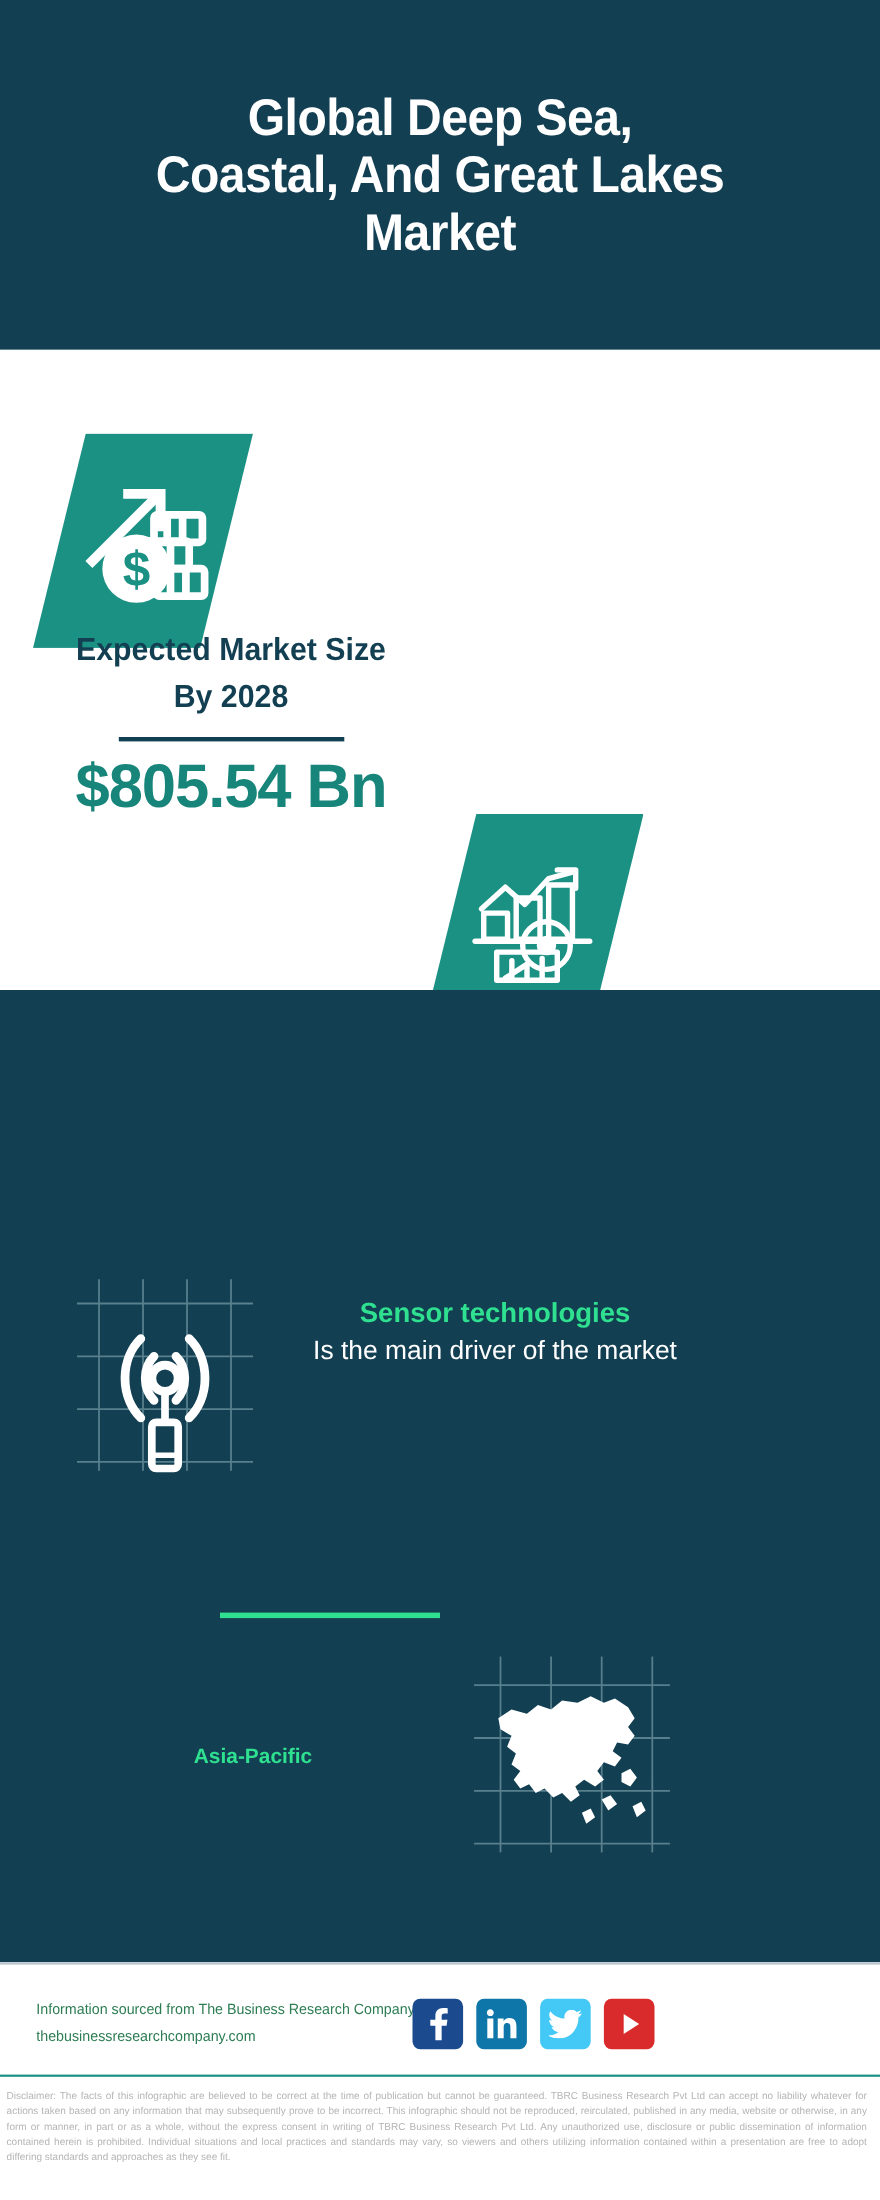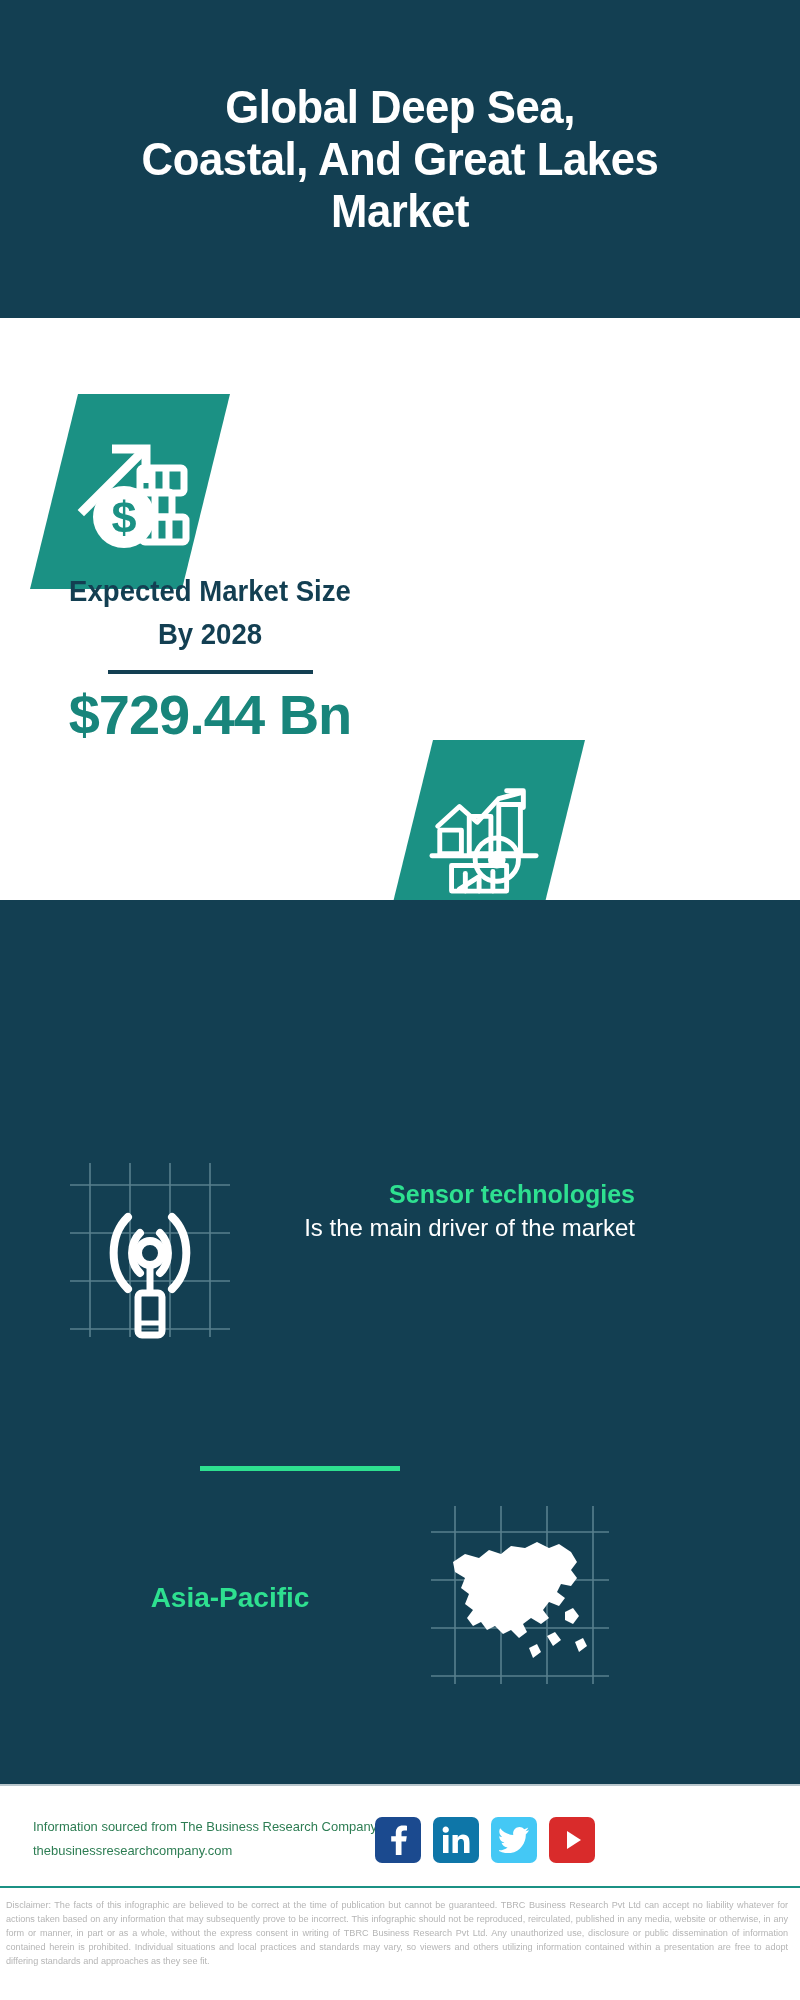--- a/index.html
+++ b/index.html
@@ -80,39 +80,39 @@
     position:absolute; left:0; top:900px; width:800px; height:884px;
     background:#133f52;
   }
   .skyline {
     position:absolute; left:0; top:900px; width:800px; height:110px;
     display:block;
   }
   .driver-icon { position:absolute; left:60px; top:1155px; width:180px; height:185px; }
   .driver-text {
     position:absolute; left:265px; top:1178px; width:370px;
-    text-align:right;
+    text-align:center;
   }
   .accent-title {
     color:#2ee090; font-weight:bold; font-size:25px; line-height:33px;
   }
   .plain-text {
     color:#ffffff; font-size:24px; line-height:33px; font-weight:normal;
   }
 
   .mid-rule {
     position:absolute; left:200px; top:1466px; width:200px; height:5px;
     background:#2ee090;
   }
 
   
   .region-text {
     position:absolute; left:45px; top:1578px; width:370px; text-align:center;
   }
-  .region-title { color:#2ee090; font-weight:bold; font-size:28px; line-height:40px; }
+  .region-title { color:#2ee090; font-weight:bold; font-size:19px; line-height:40px; }
   .region-map { position:absolute; left:425px; top:1500px; width:190px; height:190px; }
 
   
   .footer {
     position:absolute; left:0; top:1784px; width:800px; height:104px;
     background:#ffffff;
     border-top:2px solid #b9c6cc;
     border-bottom:2px solid #1b9184;
   }
   .footer-text { position:absolute; left:33px; top:1815px; width:360px; }
@@ -167,21 +167,21 @@
         <circle cx="54" cy="85" r="31" fill="#ffffff"></circle>
         <text x="54" y="101" font-family="Liberation Sans, sans-serif" font-size="45" font-weight="bold" fill="#1b9184" text-anchor="middle">$</text>
       </svg>
     </span>
   </div>
 
 
   <div class="stat stat-size">
     <div class="stat-label">Expected Market Size By 2028</div>
     <div class="stat-rule"></div>
-    <div class="stat-value">$729.44 Bn</div>
+    <div class="stat-value">$805.54 Bn</div>
   </div>
 
   <div class="tile tile-2">
     <span>
       <svg width="118" height="118" viewBox="0 0 120 120">
         <g fill="none" stroke="#ffffff" stroke-width="5" stroke-linejoin="round" stroke-linecap="round">
           <polyline points="12,48 34,28 52,44 74,20 96,14"></polyline>
           <polyline points="82,12 99,12 99,29"></polyline>
           <rect x="14" y="52" width="22" height="24"></rect>
           <rect x="44" y="38" width="22" height="38"></rect>

